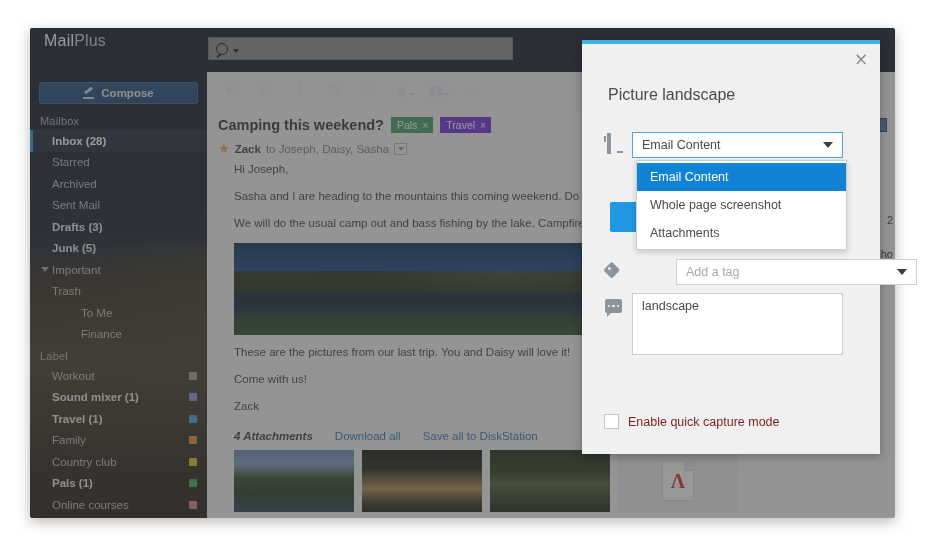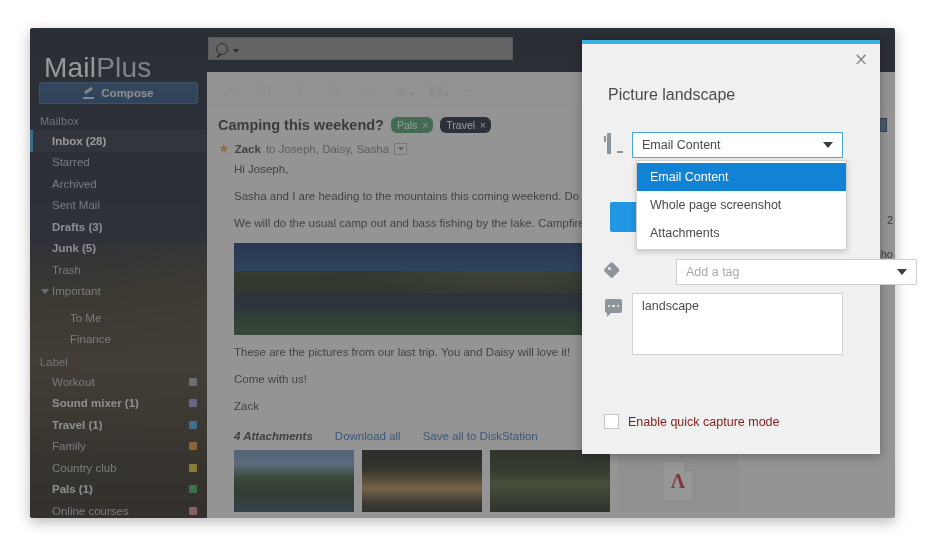--- a/index.html
+++ b/index.html
@@ -51,22 +51,22 @@
 
   
   #titlebar {
     position: absolute;
     left: 0; top: 0;
     width: 100%;
     height: 44px;
   }
   #brand {
     position: absolute;
-    left: 14px; top: 24px;
-    font-size: 28px;
+    left: 14px; top: 4px;
+    font-size: 16px;
     letter-spacing: .2px;
     color: #e9edf3;
     white-space: nowrap;
   }
   #brand .b-light { font-weight: 300; color: #ffffff; }
   #brand .b-dim  { font-weight: 300; color: #c6ccd6; }
 
   #searchbar {
     position: absolute;
     left: 178px; top: 9px;
@@ -142,21 +142,20 @@
     left: 0px; bottom: 0px;
     width: 11px; height: 1.5px;
     background: #cfd9e6;
   }
 
   .side-section {
     font-size: 11px;
     color: #aab1bc;
     padding: 5px 0 3px 10px;
     letter-spacing: .2px;
-    margin-top: 6px;
   }
   .side-item {
     height: 21.5px;
     display: flex;
     align-items: center;
     padding-left: 22px;
     font-size: 11.5px;
     color: #b9bfc9;
     position: relative;
     white-space: nowrap;
@@ -167,21 +166,21 @@
     color: #ffffff;
     font-weight: bold;
   }
   .side-item.active::before {
     content: "";
     position: absolute;
     left: 0; top: 0; bottom: 0;
     width: 3px;
     background: #2f9fd6;
   }
-  .side-item.indent { padding-left: 40px; align-items: flex-end; }
+  .side-item.indent { padding-left: 51px; }
   .side-item .tw {
     position: absolute;
     left: 11px;
     width: 0; height: 0;
     border-left: 4px solid transparent;
     border-right: 4px solid transparent;
     border-top: 5px solid #9aa2ad;
   }
   .side-item .swatch {
     position: absolute;
@@ -238,21 +237,21 @@
     font-weight: bold;
     color: #2f2f2f;
   }
   .chip {
     display: inline-flex;
     align-items: center;
     gap: 5px;
     font-size: 10.5px;
     color: #ffffff;
     padding: 2px 5px 2px 6px;
-    border-radius: 6px;
+    border-radius: 0;
   }
   .chip .x { font-size: 10px; opacity: .9; }
 
   #from-row {
     display: flex;
     align-items: center;
     gap: 5px;
     padding: 2px 0 6px 11px;
     font-size: 11.5px;
     color: #7a7a7a;
@@ -643,25 +642,25 @@
       <div class="side-item">
           <span>Sent Mail</span>
         </div>
       <div class="side-item bold">
           <span>Drafts (3)</span>
         </div>
       <div class="side-item bold">
           <span>Junk (5)</span>
         </div>
       <div class="side-item">
-          <span>Trash</span>
-        </div>
-      <div class="side-item">
           <span class="tw"></span>
           <span>Important</span>
+        </div>
+      <div class="side-item">
+          <span>Trash</span>
         </div>
       <div class="side-item indent">
           <span>To Me</span>
         </div>
       <div class="side-item indent">
           <span>Finance</span>
         </div>
 
       <div class="side-section">Label</div>
       <div class="side-item">
@@ -708,21 +707,21 @@
       </div>
 
       <div id="mail-body">
 
         <div id="subject-row">
           <span id="subject-text">Camping this weekend?</span>
           <span class="chip" style="background:#3e9c5f">
             <span>Pals</span>
             <span class="x">×</span>
           </span>
-          <span class="chip" style="background:#0f172a">
+          <span class="chip" style="background:#6d28d9">
             <span>Travel</span>
             <span class="x">×</span>
           </span>
         </div>
 
         <div id="from-row">
           <span class="star">★</span>
           <span class="sender">Zack</span>
           <span>to Joseph, Daisy, Sasha</span>
           <span class="caretbox">

